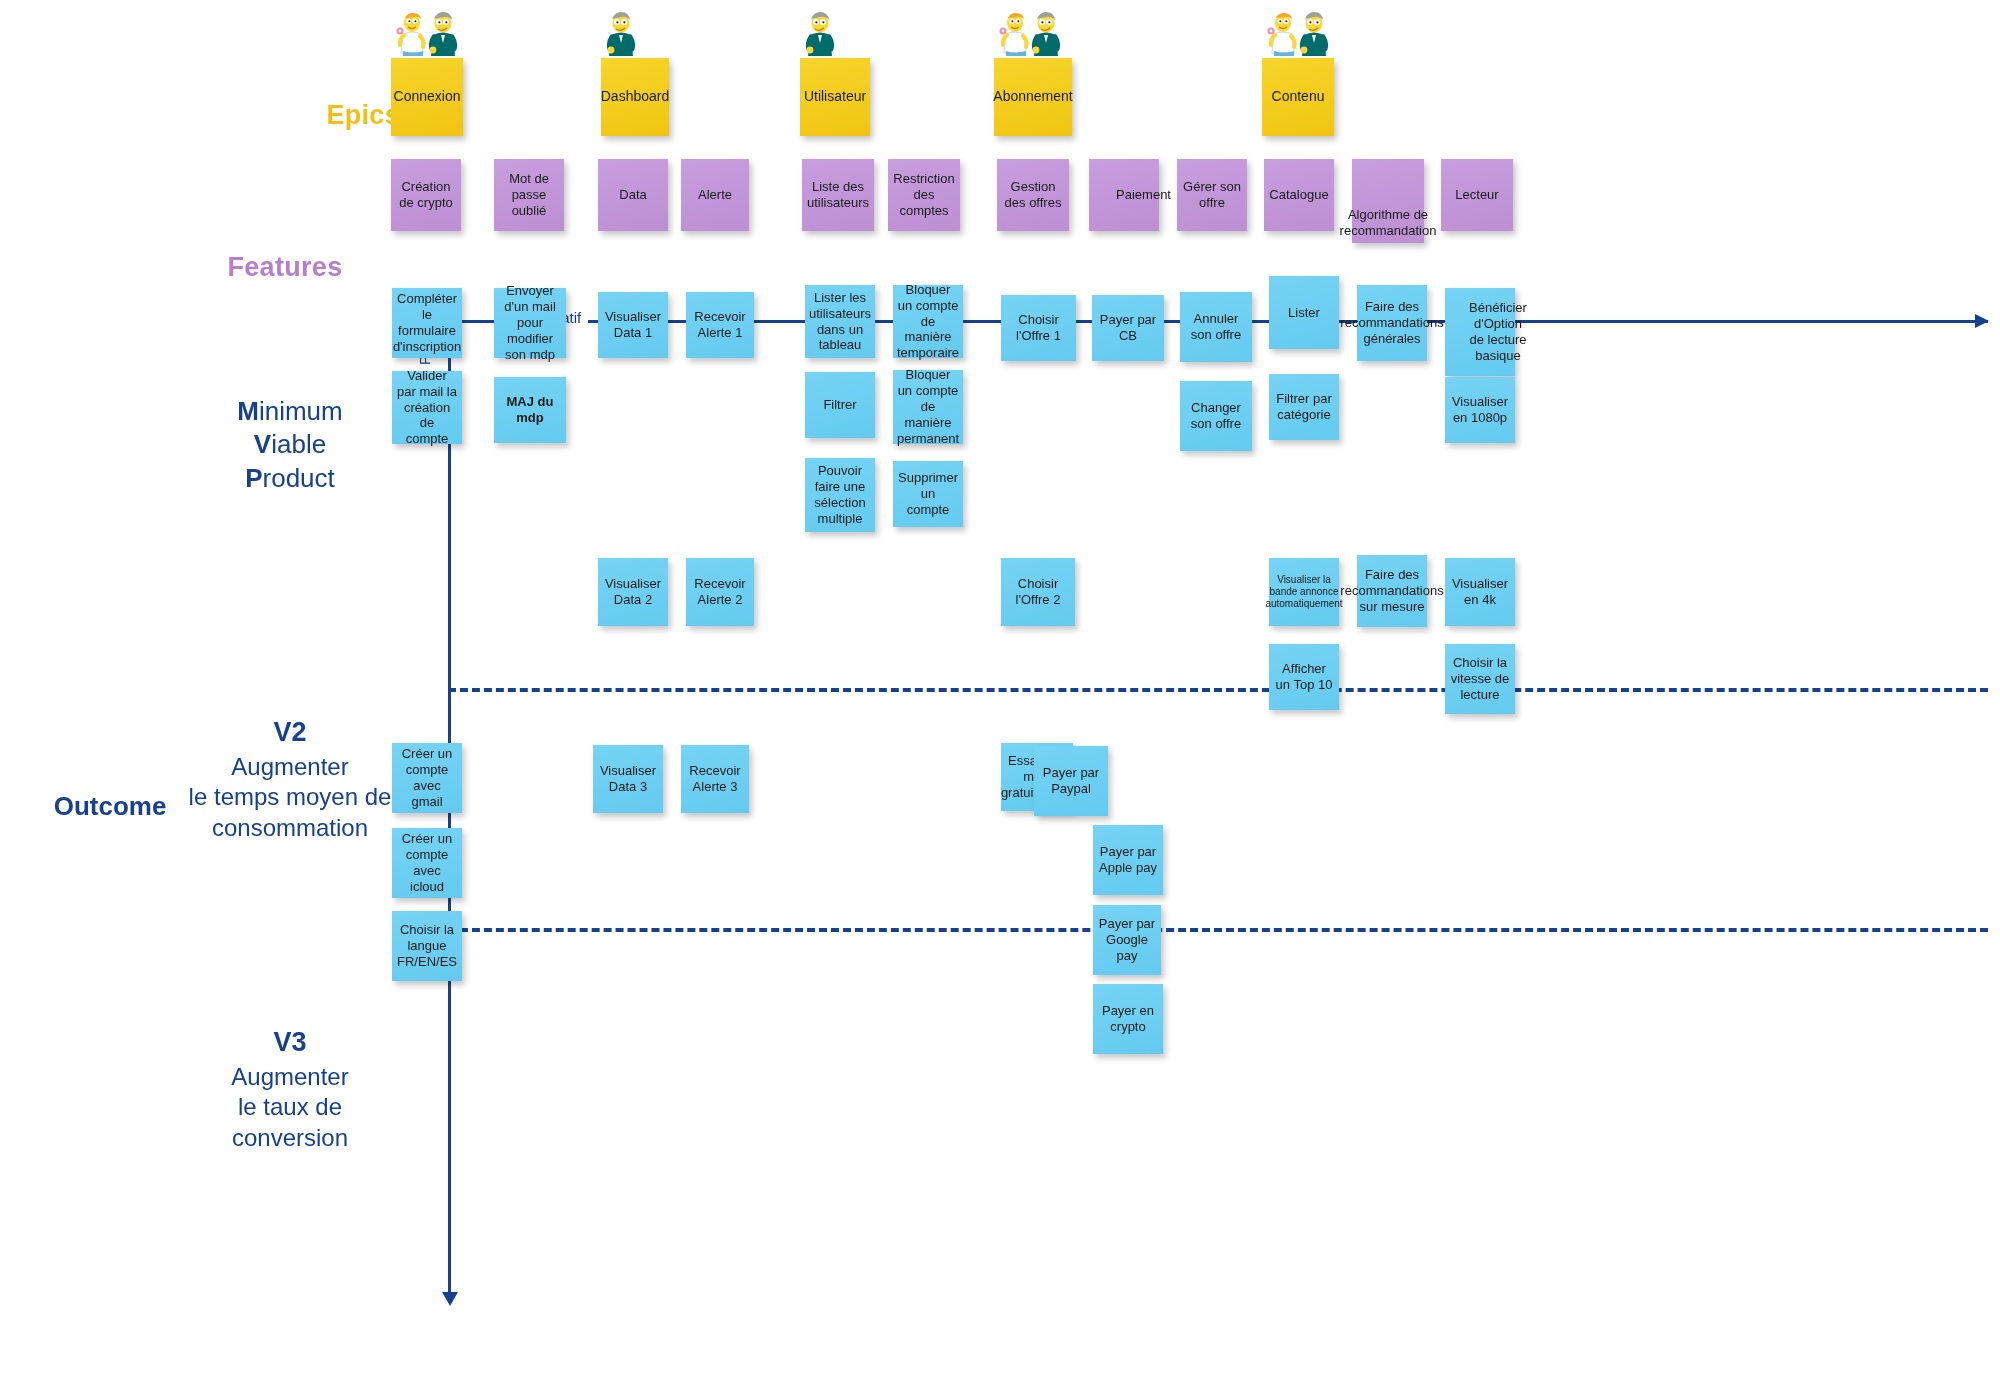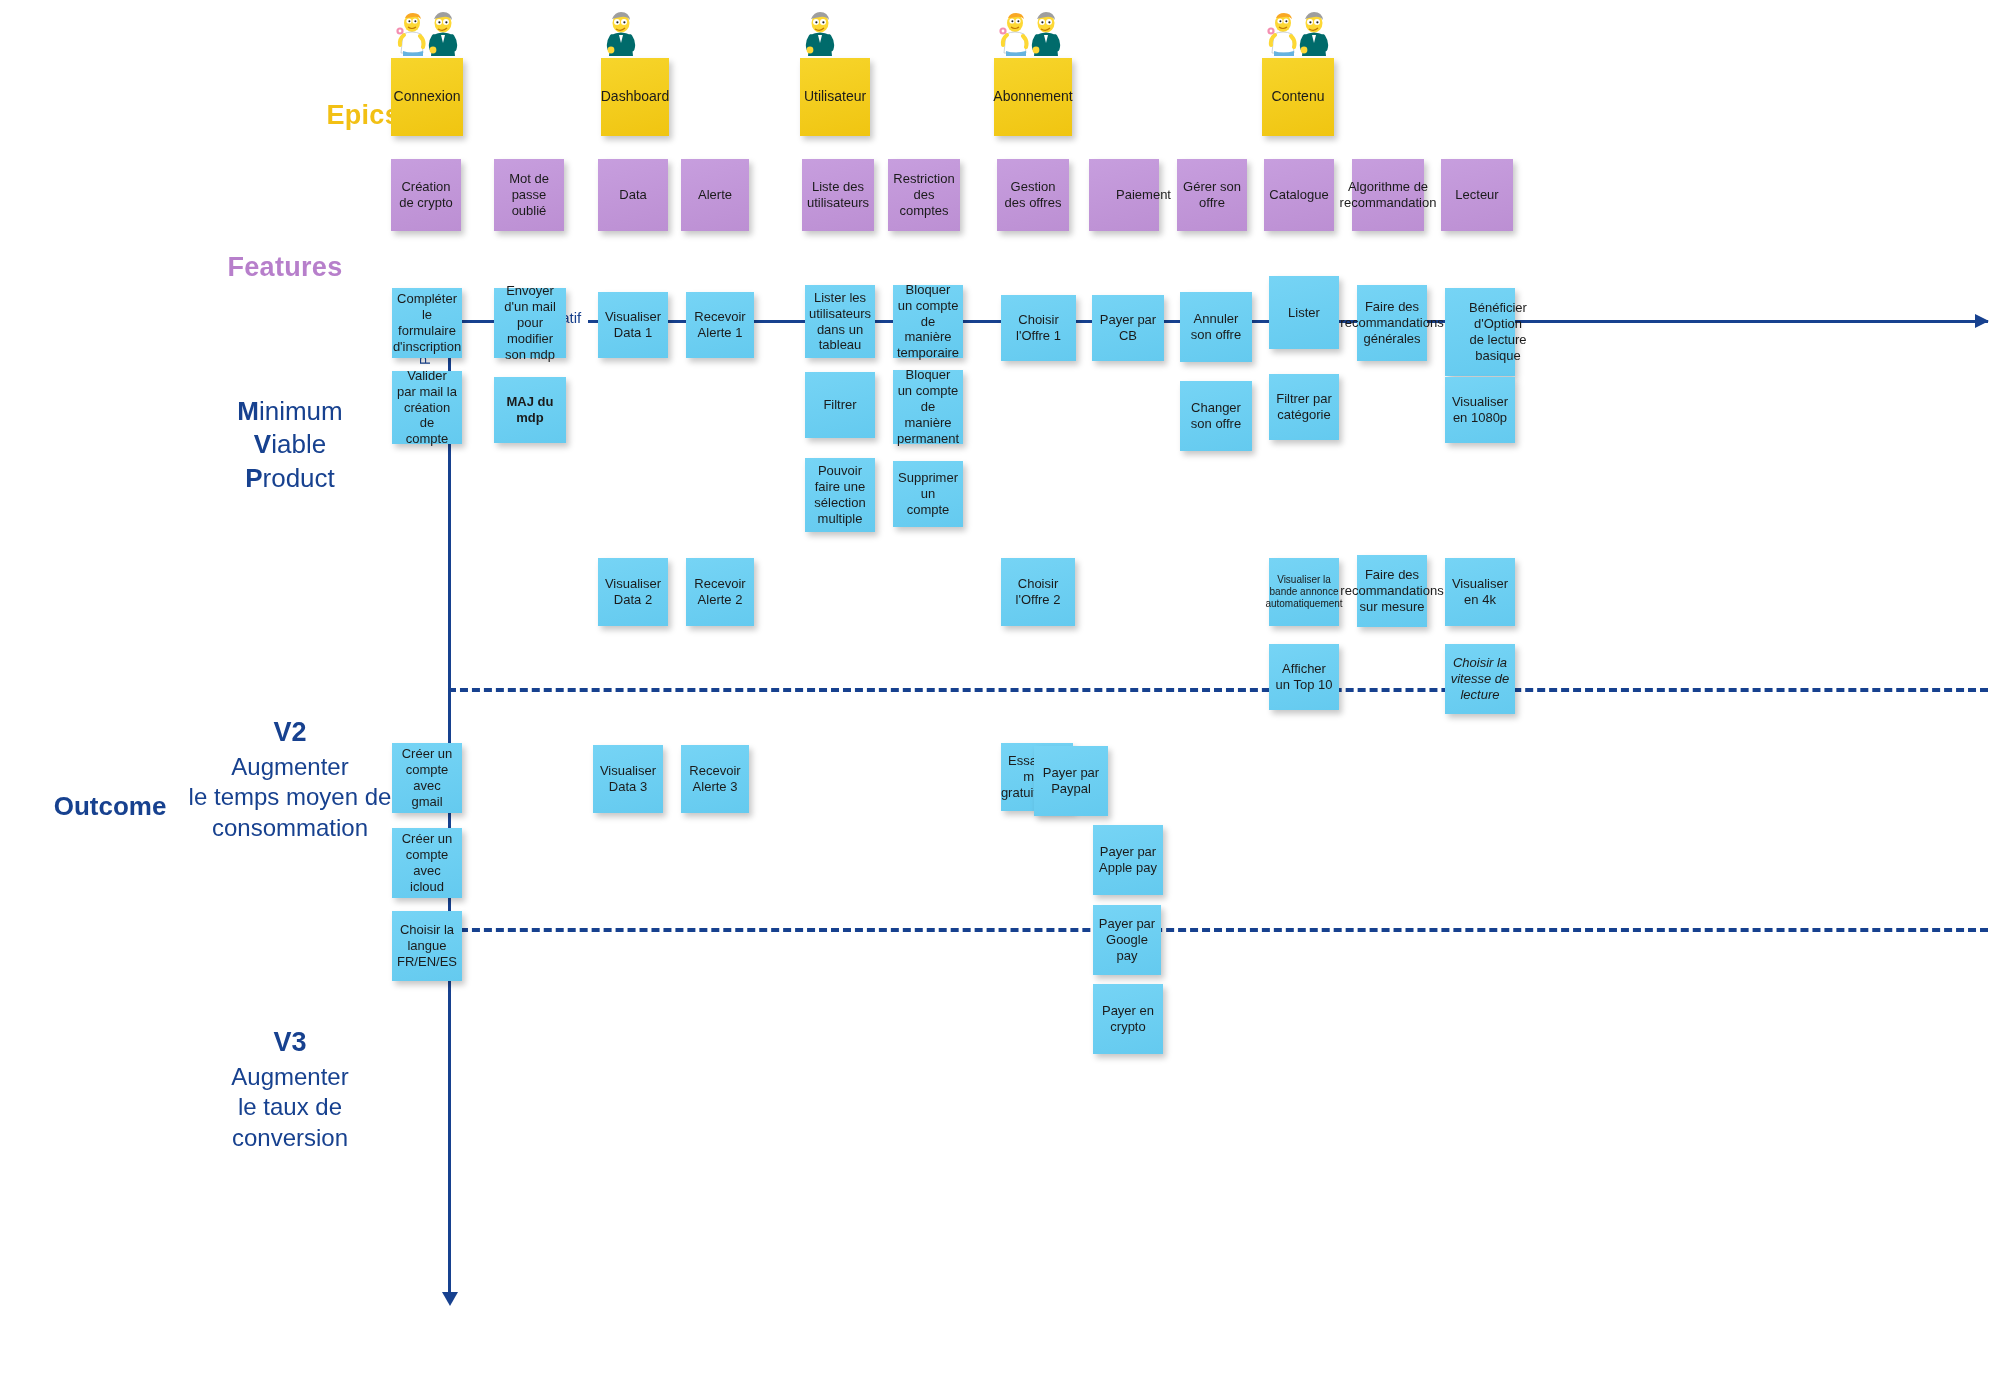--- a/index.html
+++ b/index.html
@@ -362,21 +362,21 @@
       </div>
       <div class="note feature" style="left: 1089px; top: 159px; width: 70px; height: 72px; padding-left: 44px;">
         <span>Paiement</span>
       </div>
       <div class="note feature" style="left: 1177px; top: 159px; width: 70px; height: 72px;">
         <span>Gérer son offre</span>
       </div>
       <div class="note feature" style="left: 1264px; top: 159px; width: 70px; height: 72px;">
         <span>Catalogue</span>
       </div>
-      <div class="note feature" style="left: 1352px; top: 159px; width: 72px; height: 72px;">
+      <div class="note feature" style="left: 1352px; top: 159px; width: 72px; height: 84px; align-items: flex-end;">
         <span>Algorithme de recommandation</span>
       </div>
       <div class="note feature" style="left: 1441px; top: 159px; width: 72px; height: 72px;">
         <span>Lecteur</span>
       </div>
     </div>
   <div id="layer-stories">
       <div class="note story" style="left: 392px; top: 288px; width: 70px; height: 70px;">
         <span>Compléter le formulaire d'inscription</span>
       </div>
@@ -454,21 +454,21 @@
       </div>
       <div class="note story" style="left: 1357px; top: 555px; width: 70px; height: 72px;">
         <span>Faire des recommandations sur mesure</span>
       </div>
       <div class="note story" style="left: 1445px; top: 558px; width: 70px; height: 68px;">
         <span>Visualiser en 4k</span>
       </div>
       <div class="note story" style="left: 1269px; top: 644px; width: 70px; height: 66px;">
         <span>Afficher un Top 10</span>
       </div>
-      <div class="note story" style="left: 1445px; top: 644px; width: 70px; height: 70px; font-style: italic;">
+      <div class="note story" style="left: 1445px; top: 644px; width: 70px; height: 70px;">
         <span>Choisir la vitesse de lecture</span>
       </div>
       <div class="note story" style="left: 392px; top: 743px; width: 70px; height: 70px;">
         <span>Créer un compte avec gmail</span>
       </div>
       <div class="note story" style="left: 593px; top: 745px; width: 70px; height: 68px;">
         <span>Visualiser Data 3</span>
       </div>
       <div class="note story" style="left: 681px; top: 745px; width: 68px; height: 68px;">
         <span>Recevoir Alerte 3</span>

